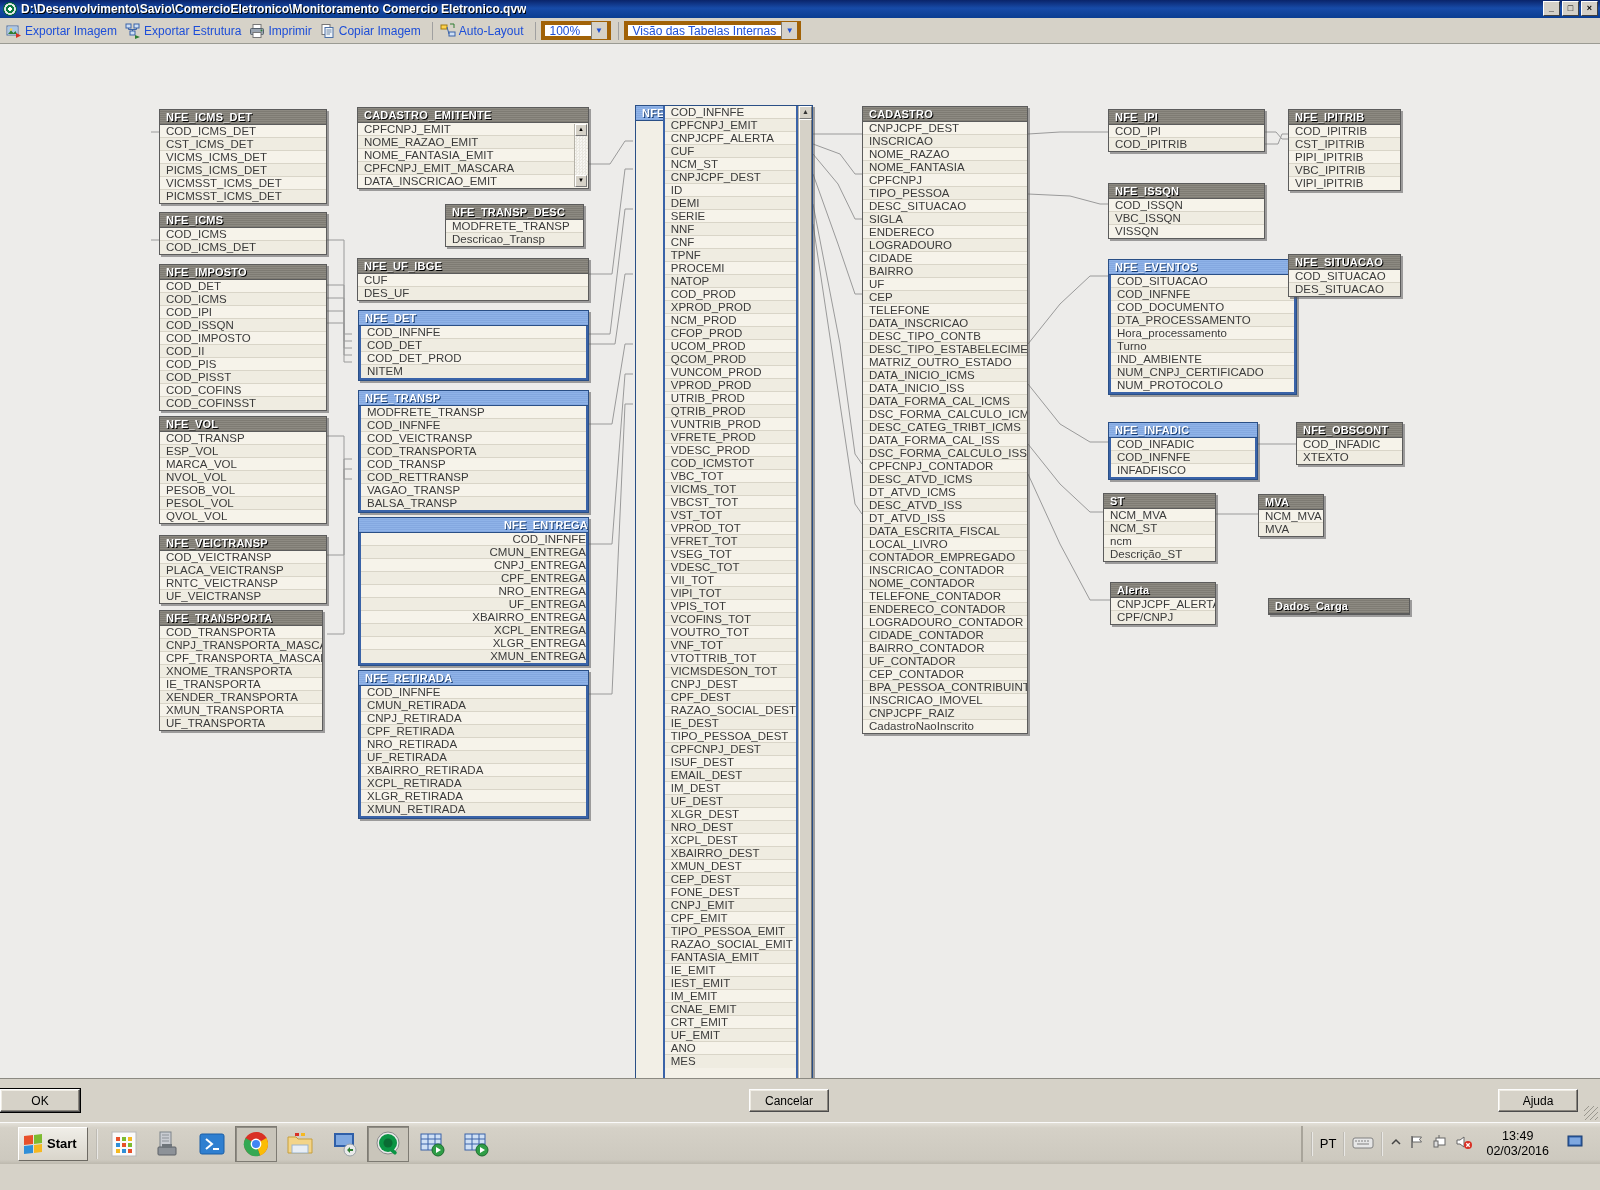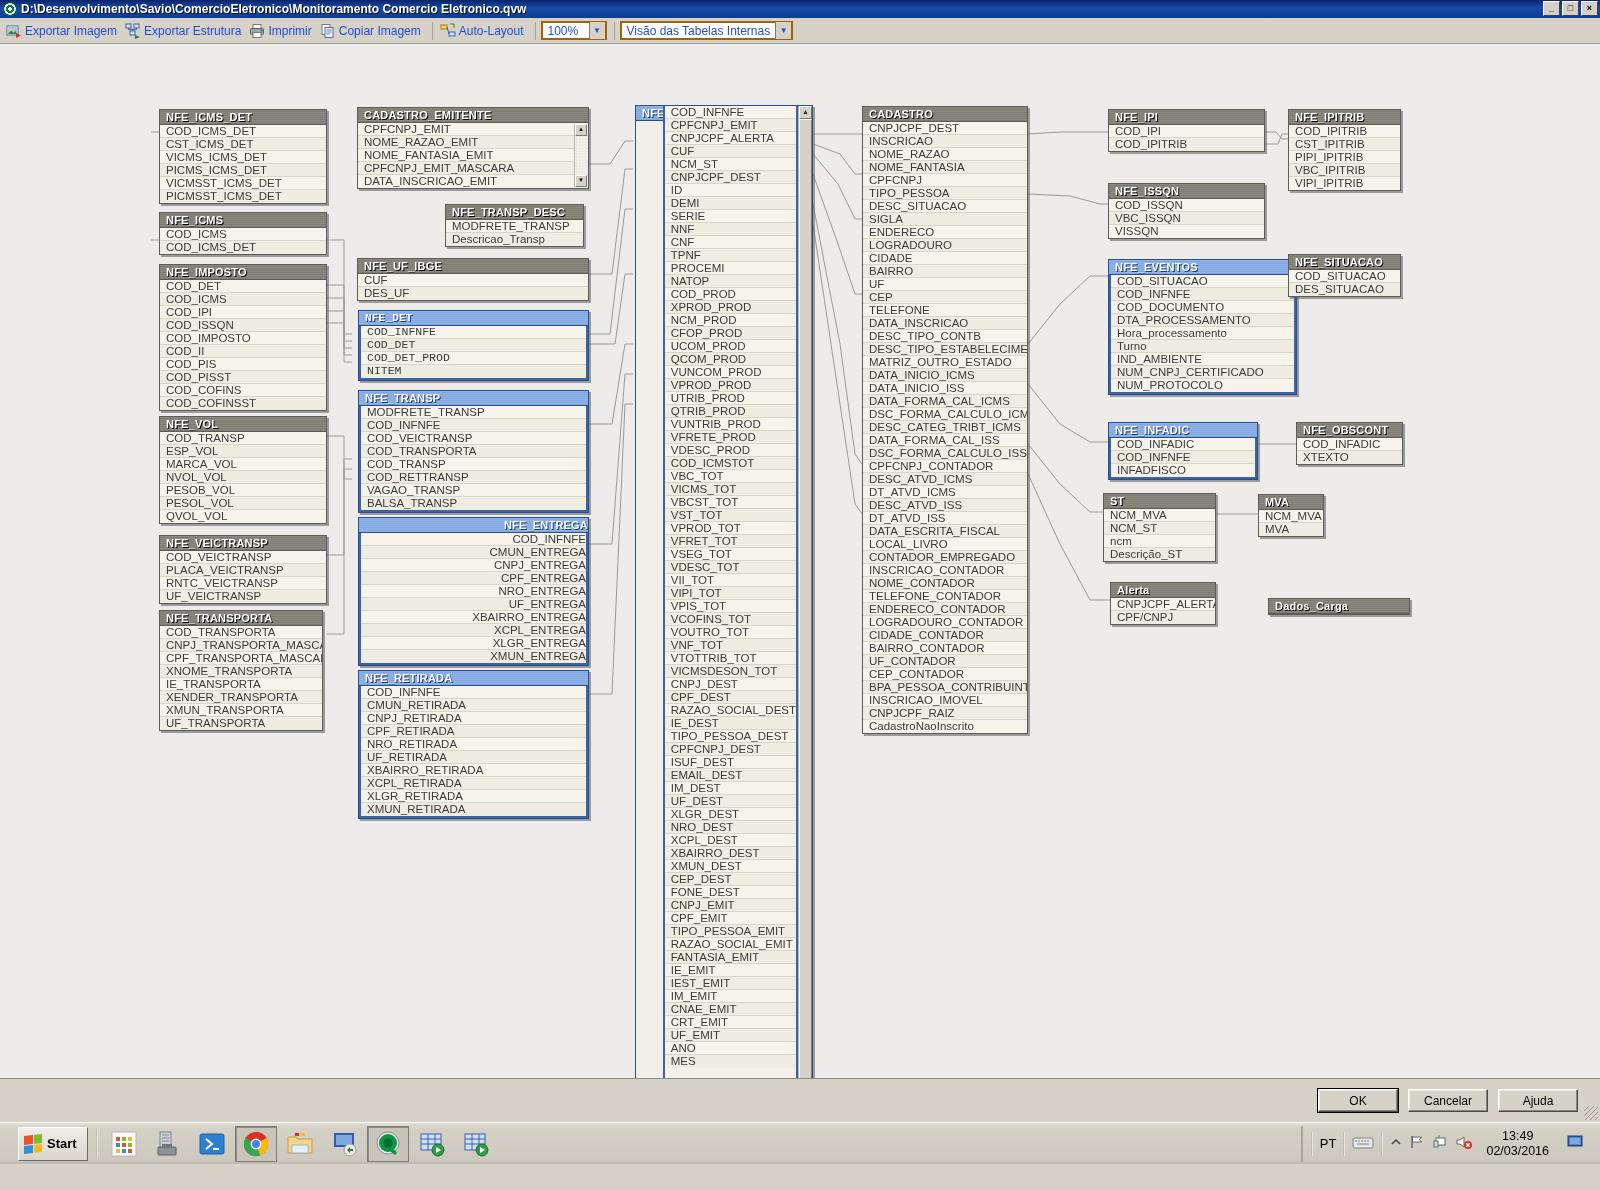--- a/index.html
+++ b/index.html
@@ -36,21 +36,21 @@
   
   #toolbar {
     height:26px; background:#d6d2c8; border-bottom:1px solid #9b9b93;
     display:flex; align-items:center; font-size:12px; color:#1d4ed8;
     padding-left:4px; gap:0;
   }
   .tb-item { display:flex; align-items:center; padding:2px 6px 2px 2px; white-space:nowrap; cursor:default;}
   .tbicon { width:16px; height:16px; margin-right:3px; flex:none; position:relative; }
   .tb-sep { width:1px; height:18px; background:#a0a0a0; margin:0 5px; }
   .tb-combo {
-    border:2px solid #a16207; background:#fff; height:19px;
+    border:4px solid #a16207; background:#fff; height:19px;
     display:flex; align-items:center; font-size:12px; margin-right:2px;
   }
   .tb-combo .cval { padding:0 5px; min-width:46px; }
   .tb-combo .carrow {
     width:16px; height:17px; background:#d6d2c8; border-left:1px solid #7d7d7d;
     display:flex; align-items:center; justify-content:center; font-size:8px;
   }
 
   
   #canvas {
@@ -127,21 +127,21 @@
   .minitbl-scroll .arrow {
     height:12px; background:#d6d2c8; border:1px solid #fff;
     border-right-color:#7a7a7a; border-bottom-color:#7a7a7a;
     font-size:6px; line-height:9px; text-align:center;
   }
   .minitbl-scroll .track { flex:1; background:repeating-conic-gradient(#e9e7e0 0 25%, #f7f6f2 0 50%) 0 0/3px 3px; }
 
   
   #btnbar {
     height:44px; background:#d6d2c8; border-top:1px solid #8c8a82;
-    display:flex; align-items:center; justify-content:flex-end;
+    display:flex; align-items:center; justify-content:space-between;
     padding-right:22px; gap:10px; position:relative;
   }
   .dlgbtn {
     width:80px; height:23px; font-size:12px;
     background:#d6d2c8; color:#000;
     border:1px solid #fdfdfd; border-right-color:#4b4b4b; border-bottom-color:#4b4b4b;
     box-shadow: inset -1px -1px 0 #8a867e, inset 1px 1px 0 #efece4;
     font-family:"Liberation Sans", sans-serif;
     cursor:default;
   }
@@ -398,21 +398,21 @@
           <div class="f">Descricao_Transp</div>
         </div>
       </div>
       <div class="tbl" style="left: 357px; top: 214px; width: 232px;">
         <div class="hdr">NFE_UF_IBGE</div>
         <div class="fields">
           <div class="f">CUF</div>
           <div class="f">DES_UF</div>
         </div>
       </div>
-      <div class="tbl sel" style="left: 358px; top: 266px; width: 231px; font-family: Liberation Mono, monospace;">
+      <div class="tbl sel" style="left: 358px; top: 266px; width: 231px;">
         <div class="hdr">NFE_DET</div>
         <div class="fields">
           <div class="f">COD_INFNFE</div>
           <div class="f">COD_DET</div>
           <div class="f">COD_DET_PROD</div>
           <div class="f">NITEM</div>
         </div>
       </div>
       <div class="tbl sel" style="left: 358px; top: 346px; width: 231px;">
         <div class="hdr">NFE_TRANSP</div>

